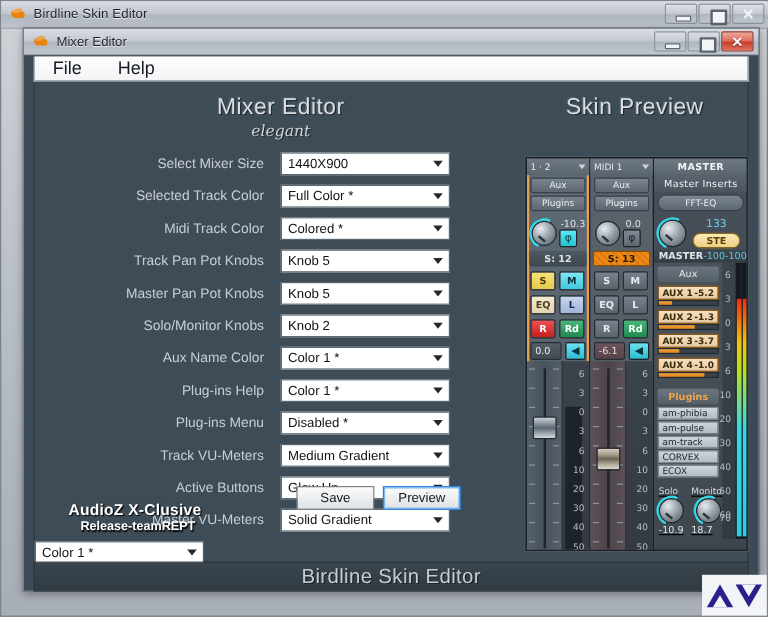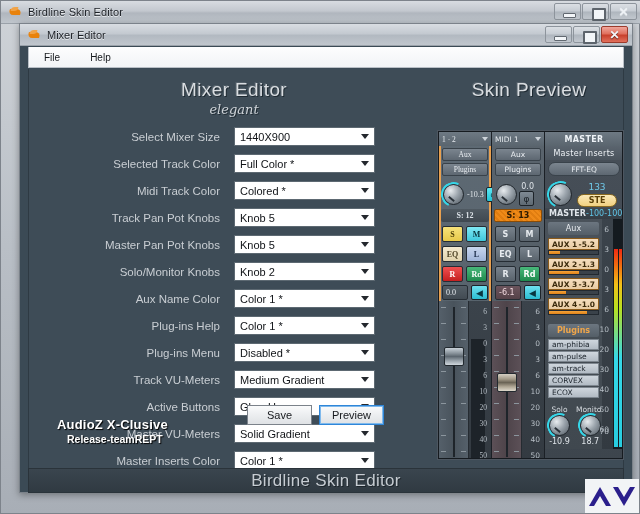--- a/index.html
+++ b/index.html
@@ -78,21 +78,21 @@
   }
   #inner-title-text {
     font-size: 11px; color:#1c2026; text-shadow: 0 1px 0 rgba(255,255,255,.75);
   }
   #menubar {
     position:absolute; left:8px; top:23px; width:596px; height:21px;
     background: linear-gradient(180deg,#fdfdfe 0%,#f2f4f6 100%);
     border: 1px solid #b9bfc6; border-top:none;
     display:flex; align-items:center; padding-left:10px; gap:20px;
   }
-  .menu-item { font-size: 10px; color:#16191d; padding: 1px 5px; cursor:default; }
+  .menu-item { font-size: 15px; color:#16191d; padding: 1px 5px; cursor:default; }
 
   #editor-body {
     position:absolute; left:8px; top:45px; width:596px; height:399px;
     background: #3e4c57;
     border-left: 1px solid #2e3a43;
     border-right: 1px solid #2e3a43;
   }
 
   
   #mixer-heading {
@@ -166,21 +166,21 @@
     box-shadow: 0 0 0 1px #4d5660;
     overflow:hidden;
     font-family: "DejaVu Sans", sans-serif;
   }
   .mx-row { display:flex; }
   
   .chan {
     width: 53px; border-right:1px solid #1b2026;
     background: linear-gradient(180deg,#5e6a74 0%,#525d66 100%);
   }
-  .chan.sel { box-shadow: inset 2px 0 0 #e8a050, inset -2px 0 0 #e8a050; font-family: Liberation Serif, serif; }
+  .chan.sel { box-shadow: inset 2px 0 0 #e8a050, inset -2px 0 0 #e8a050; }
   .chan2 { background: linear-gradient(180deg,#5a646d 0%,#4e5861 100%); }
   .master-col {
     width: 78px; background: linear-gradient(180deg,#474f58 0%,#3d454d 100%);
   }
   .hdr {
     height: 14px; display:flex; align-items:center; justify-content:space-between;
     padding: 0 3px; font-size: 7.5px; color:#e6eaee;
     background: linear-gradient(180deg,#6e7983 0%,#5a656e 100%);
     border-bottom:1px solid #2b3views;
   }
@@ -303,21 +303,21 @@
     background: linear-gradient(180deg,#6c7680 0%,#545e67 100%); border:1px solid #2b3views;
     font-size:8px; font-weight:bold; color:#f0a64a; margin-bottom:2px;
   }
   .plug-item {
     height: 11px; margin-bottom:1px; padding-left:3px;
     display:flex; align-items:center; font-size:7.5px; color:#202830;
     background: linear-gradient(180deg,#cfd6dd 0%,#b2bbc4 100%); border:1px solid #7d868f;
   }
   
   .sm-panel { display:flex; padding: 3px 4px; gap: 6px; }
-  .sm-cell { text-align:center; width: 32px; }
+  .sm-cell { width: 32px; text-decoration: underline; }
   .sm-lab { font-size: 7.5px; color:#d7dce1; }
   .sm-val { font-size: 8px; color:#dfe4e9; margin-top:1px; }
 
   
   #bottom-bar {
     position:absolute; left: 8px; top: 444px; width: 596px; height: 25px;
     background: linear-gradient(180deg,#3a454e 0%,#303a42 100%);
     border: 1px solid #2a333a;
     display:flex; align-items:center; justify-content:center;
   }
@@ -459,21 +459,20 @@
             </div>
           </div>
           <div class="form-row">
             <div class="form-label">Master VU-Meters</div>
             <div class="form-select">
               <span>Solid Gradient</span>
               <span class="sel-caret"></span>
             </div>
           </div>
           <div class="form-row">
-            <div class="form-label">Master Inserts Color</div>
             <div class="form-select">
               <span>Color 1 *</span>
               <span class="sel-caret"></span>
             </div>
           </div>
         </div>
 
       <div id="brandline">
         <div id="brand-main">AudioZ X-Clusive</div>
         <div id="brand-sub">Release-teamREPT</div>
@@ -492,21 +491,21 @@
               <span>1 · 2</span>
               <span class="mini-caret"></span>
             </div>
             <div class="subbtn">Aux</div>
             <div class="subbtn">Plugins</div>
             <div class="knobrow">
               <span class="knob">
                 <span class="knob-arc"></span>
                 <span class="knob-ind"></span>
               </span>
-              <span style="display:flex;flex-direction:row;align-items:center;">
+              <span style="display:flex;flex-direction:column;align-items:flex-start;">
                 <span class="kval">-10.3</span>
                 <span class="phbtn on">φ</span>
               </span>
             </div>
             <div class="sline">S: 12</div>
             <div class="btn2">
               <span class="sq yel">S</span>
               <span class="sq cyn">M</span>
             </div>
             <div class="btn2">

